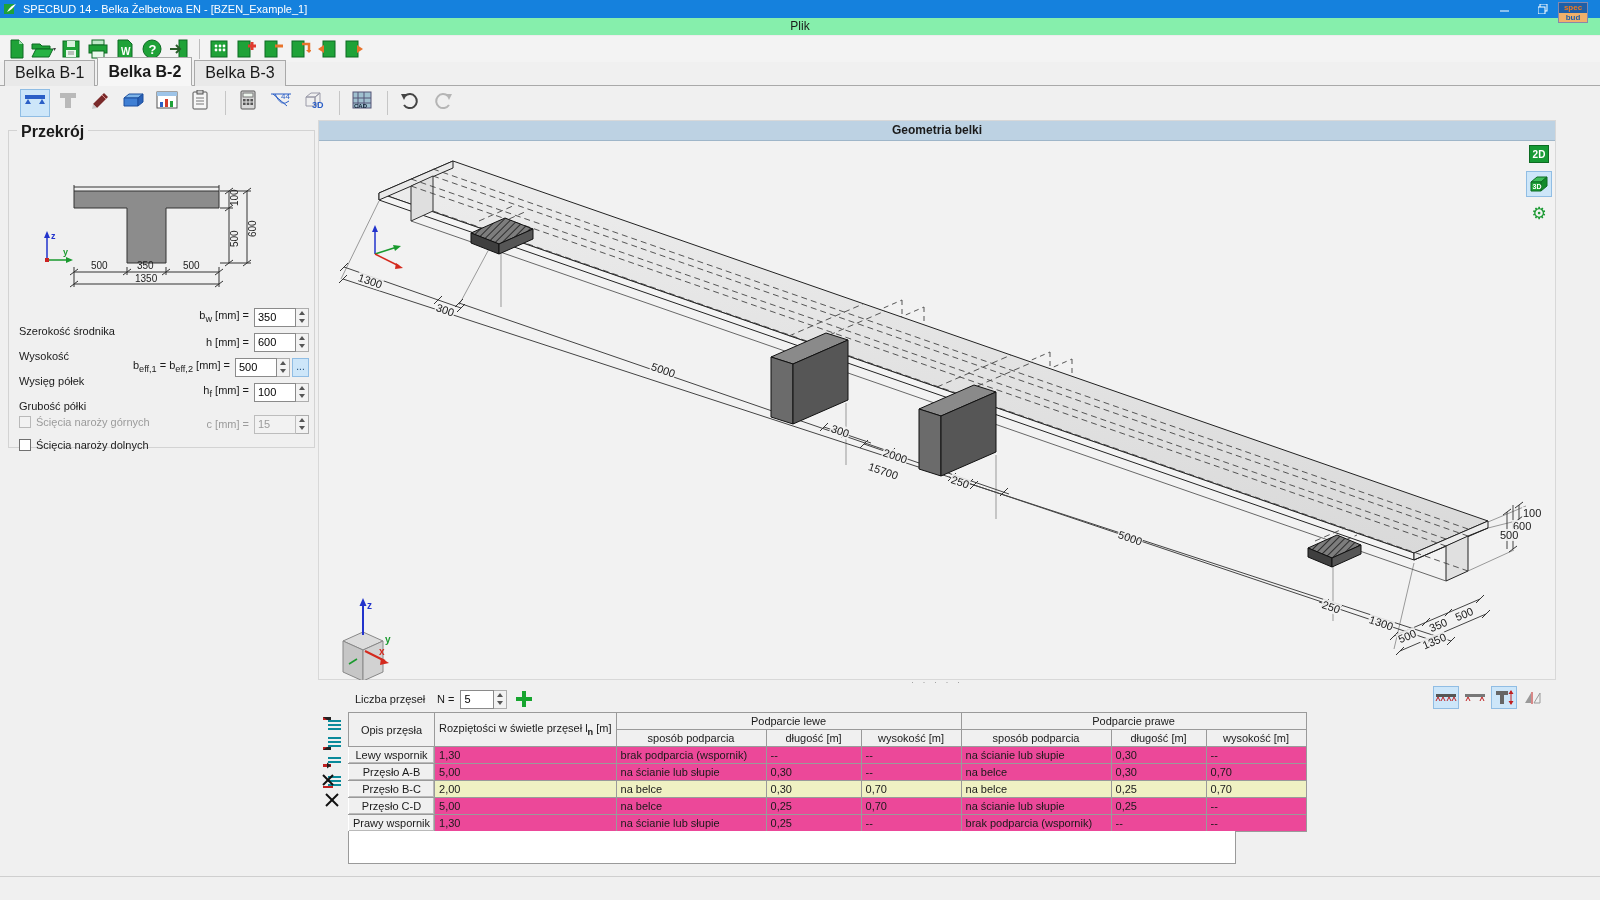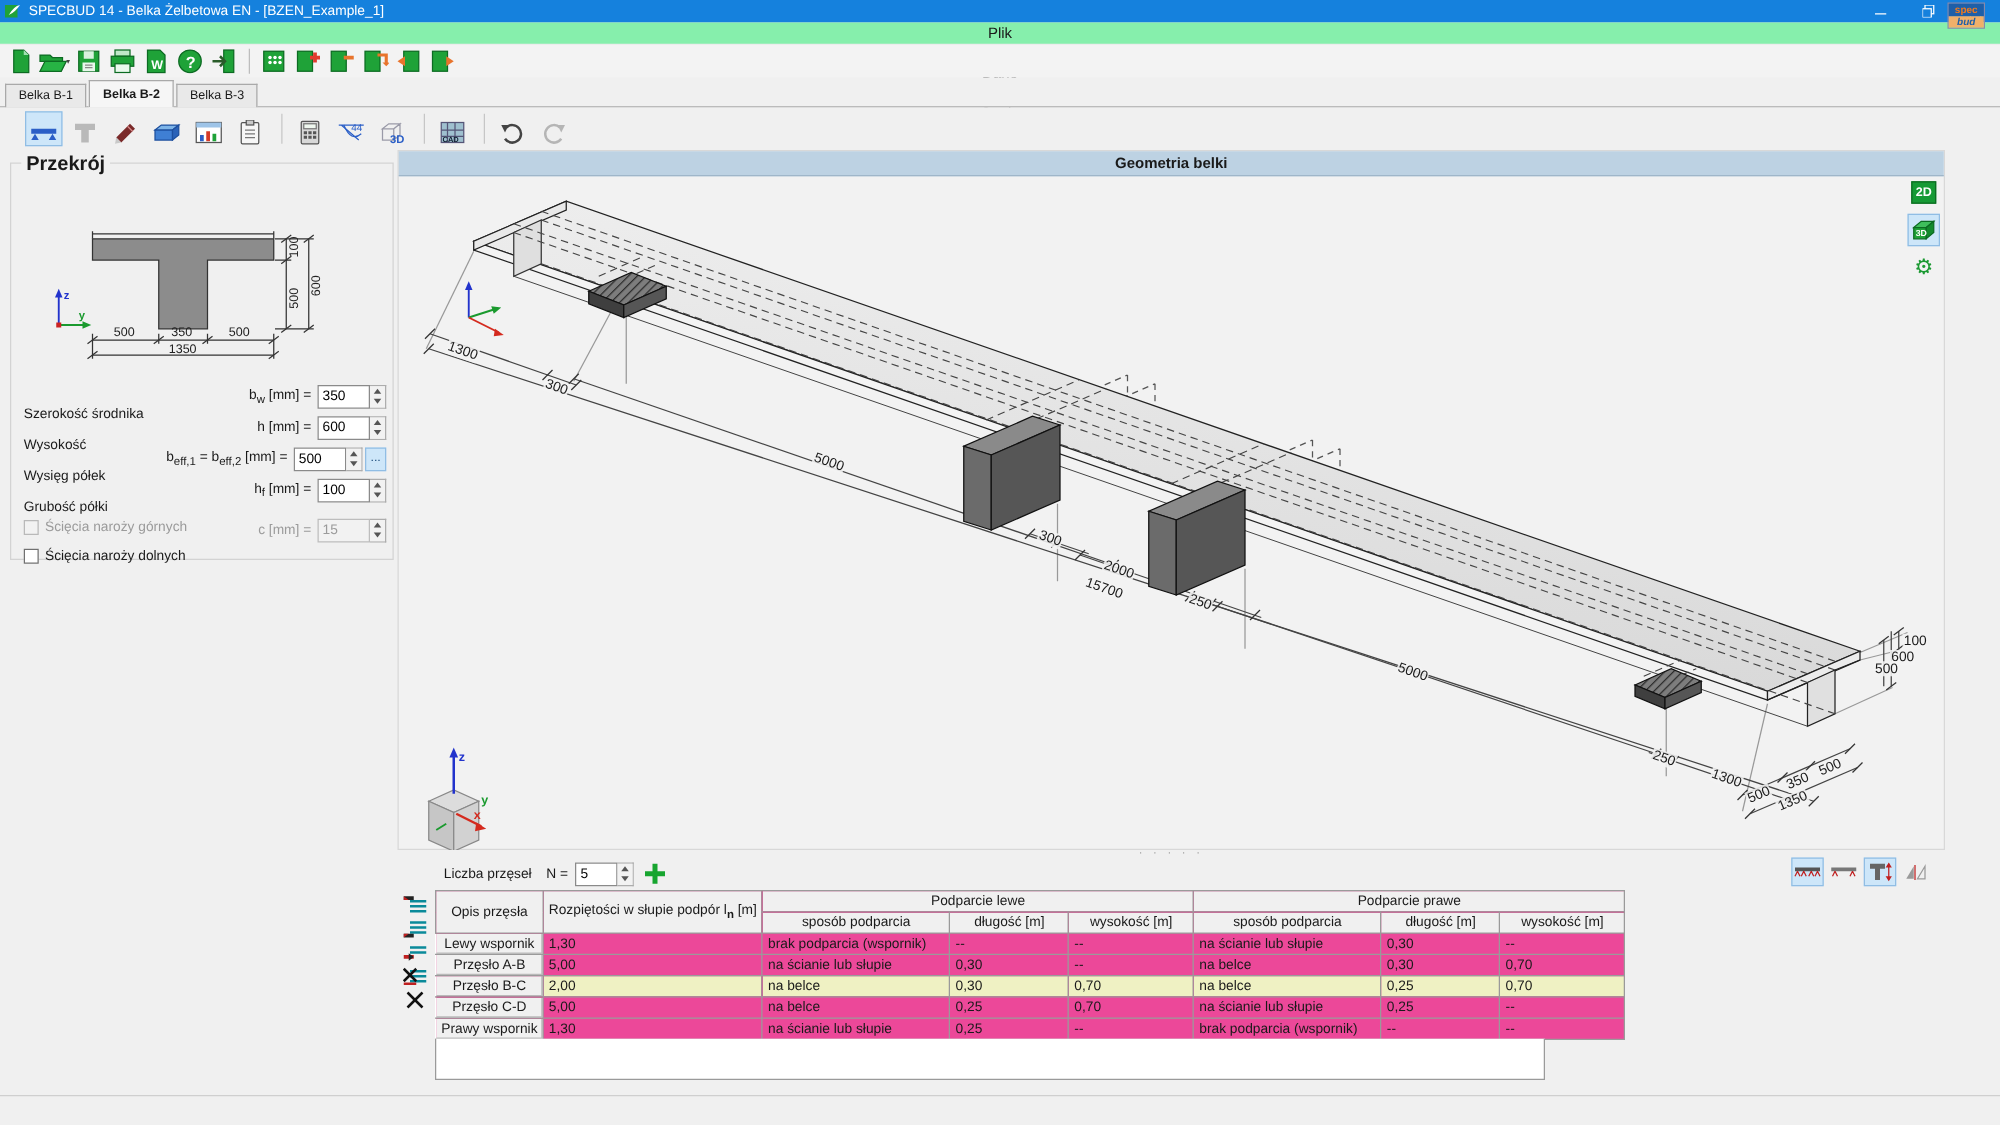--- a/index.html
+++ b/index.html
@@ -13,32 +13,32 @@
   .wbtn { width:38px; height:18px; display:flex; align-items:center; justify-content:center; }
 
   #menubar { position:absolute; left:0; top:18px; width:1600px; height:18px; background:#86efac; display:flex; align-items:center; border-bottom:1px solid #ececec;flex-direction:column; }
   .menu-item { padding:1px 8px; font-size:12px; }
 
   #toolbar1 { position:absolute; left:0; top:36px; width:1600px; height:26px; background:#f3f3f3; display:flex; align-items:center; padding-left:4px; }
   .tb1 { width:26px; height:24px; display:flex; align-items:center; justify-content:center; margin-right:1px; }
   .tbsep { width:1px; height:20px; background:#bdbdbd; margin:0 6px; }
   #logo { position:absolute; right:12px; top:2px; width:30px; height:21px; font-size:8px; font-weight:bold; text-align:center; line-height:10px; border:1px solid #88a; }
   #logo .lt { background:#1e5fa8; color:#f07a1e; display:block; height:10px; }
-  #logo .lb { background:#e8e8e8; color:#1e5fa8; display:block; height:9px; background:#f0b06a;font-style:italic; }
+  #logo .lb { background:#e8e8e8; color:#1e5fa8; display:block; height:9px; background:#f0b06a; }
 
   #tabrow { position:absolute; left:0; top:62px; width:1600px; height:24px; background:#f0f0f0; border-bottom:1px solid #a9a9a9; display:flex; align-items:flex-end; padding-left:4px; }
-  .tab { padding:3px 10px 4px; font-size:10px; border:1px solid #a9a9a9; border-bottom:none; background:#e9e9e9; margin-right:2px; position:relative; top:1px; }
+  .tab { padding:3px 10px 4px; font-size:16px; border:1px solid #a9a9a9; border-bottom:none; background:#e9e9e9; margin-right:2px; position:relative; top:1px; }
   .tab.active { background:#f6f6f6; font-weight:bold; padding-top:5px; border-bottom:1px solid #f6f6f6; }
 
   #workspace { position:absolute; left:0; top:86px; width:1600px; height:790px; background:#f0f0f0; }
   #statusbar { position:absolute; left:0; top:876px; width:1600px; height:24px; background:#f0f0f0; border-top:1px solid #cfcfcf; }
 
   
   #toolbar2 { position:absolute; left:20px; top:2px; height:30px; display:flex; align-items:center; }
-  .tb2 { width:30px; height:28px; display:flex; align-items:flex-end; justify-content:center; margin-right:3px; border:1px solid transparent; }
+  .tb2 { width:30px; height:28px; display:flex; align-items:flex-start; justify-content:center; margin-right:3px; border:1px solid transparent; }
   .tb2.sel { background:#cde6f9; border:1px solid #90bde4; }
   .tb2sep { width:1px; height:24px; background:#c6c6c6; margin:0 7px; }
 
   
   #leftpanel { position:absolute; left:8px; top:44px; width:307px; height:318px; border:1px solid #d3d3d3; background:#f0f0f0; }
   #leftpanel .gtitle { position:absolute; left:8px; top:-8px; background:#f0f0f0; padding:0 4px; font-weight:bold; font-size:16px; }
   .combo { position:absolute; left:10px; top:14px; width:273px; height:23px; background:#fff; border:1px solid #8a8a8a; display:flex; }
   .combo-sel { flex:1; background:#2b6fd4; color:#fff; display:flex; align-items:center; font-size:12px; outline:1px dotted #c77f3f; outline-offset:-2px; }
   .combo-btn { width:17px; background:#f4f4f4; border-left:1px solid #c8c8c8; display:flex; align-items:center; justify-content:center; }
   .carrow { width:0; height:0; border-left:4px solid transparent; border-right:4px solid transparent; border-top:5px solid #444; }
@@ -746,21 +746,21 @@
           <col style="width:150px">
           <col style="width:95px">
           <col style="width:100px">
           <col style="width:150px">
           <col style="width:95px">
           <col style="width:100px">
         </colgroup>
       <tbody>
           <tr>
         <th rowspan="2">Opis przęsła</th>
-        <th rowspan="2"><span>Rozpiętości w słupie podpór l</span><sub style="font-weight:bold">n</sub><span> [m]</span></th>
+        <th rowspan="2"><span>Rozpiętości w świetle przęseł l</span><sub style="font-weight:bold">n</sub><span> [m]</span></th>
         <th colspan="3">Podparcie lewe</th>
         <th colspan="3">Podparcie prawe</th>
       </tr>
       <tr>
         <th>sposób podparcia</th>
         <th>długość [m]</th>
         <th>wysokość [m]</th>
         <th>sposób podparcia</th>
         <th>długość [m]</th>
         <th>wysokość [m]</th>

